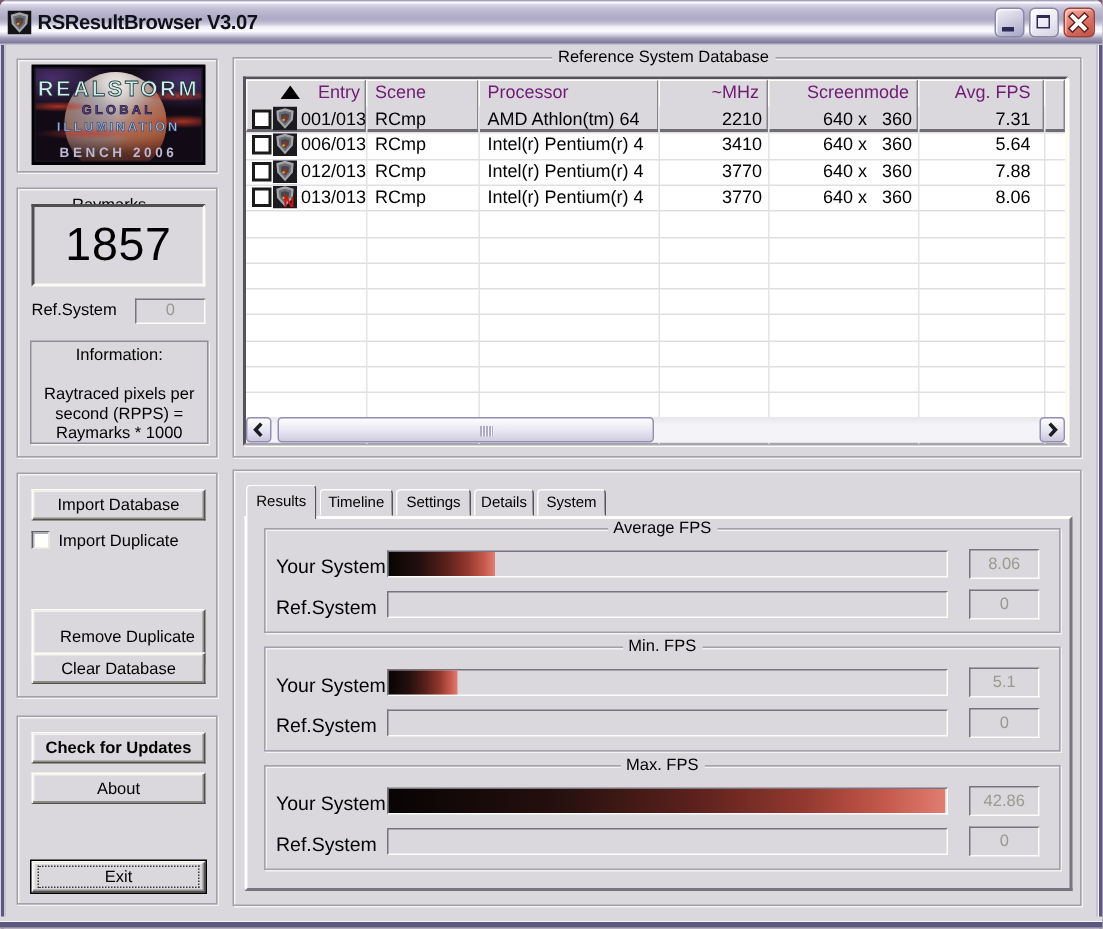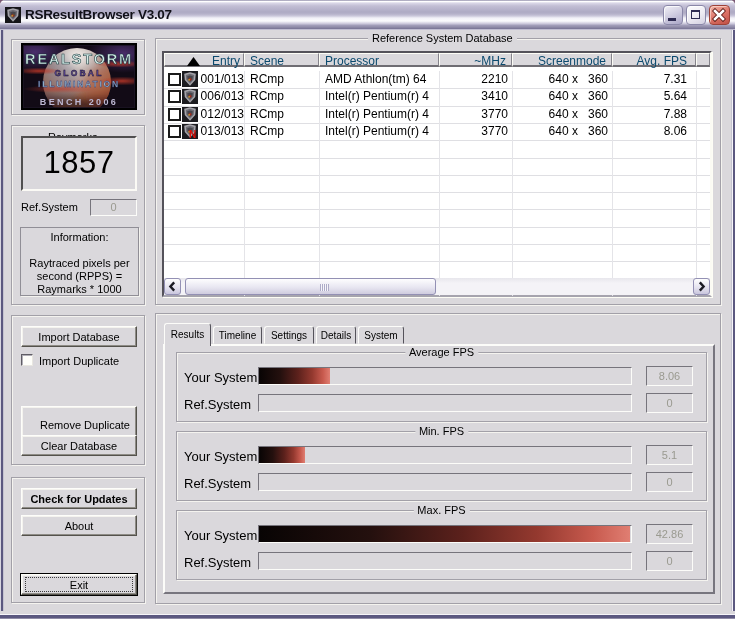--- a/index.html
+++ b/index.html
@@ -16,21 +16,21 @@
 #bclose{left:709px;width:21px;background:linear-gradient(155deg,#f2b4a8 0%,#dd7569 50%,#bf4f45 100%);border-color:#9e4238;box-shadow:inset 1px 1px 0 rgba(255,230,220,.6);}
 #bmin i{position:absolute;left:4px;top:12px;width:8px;height:3px;background:#2e2b52;}
 #bmax i{position:absolute;left:4px;top:4px;width:9px;height:9px;border:1px solid #2e2b52;border-top-width:2px;box-sizing:border-box;}
 .grp{border:1px solid #a2a0a8;box-shadow:inset 1px 1px 0 #f4f3ef, 1px 1px 0 #f4f3ef;box-sizing:border-box;}
 .cap{position:absolute;top:-7px;background:#dad8dc;padding:0 4px;font-size:11px;color:#000;line-height:13px;white-space:nowrap;}
 .btn{background:#dad8dc;border:1px solid;border-color:#fdfdfa #54524c #54524c #fdfdfa;box-shadow:inset -1px -1px 0 #8e8c86, inset 1px 1px 0 #f4f3ee;font-size:11px;color:#000;text-align:center;box-sizing:border-box;}
 .ed{background:#dad8dc;border:1px solid;border-color:#76747c #fcfcf9 #fcfcf9 #76747c;box-sizing:border-box;}
 .sunk2{border:2px solid;border-color:#504f50 #fbfaf5 #fbfaf5 #504f50;box-sizing:border-box;background:#dad8dc;}
 .vtxt{color:#9a9a90;font-size:11px;text-align:center;}
 #lv{left:162px;top:51px;width:550px;height:246px;background:#fff;border:2px solid;border-color:#54525a #fbfbf4 #a6a4ae #54525a;box-shadow:1px 1px 0 #fdfdf5;box-sizing:border-box;}
-.hc{position:absolute;top:0;height:14px;background:#dad8dc;border-top:1px solid #fdfdf6;border-left:1px solid #fdfdf6;border-right:1px solid #85838b;border-bottom:2px solid #6f6d73;box-sizing:border-box;font-size:12px;color:#0c4a6e;line-height:15px;}
+.hc{position:absolute;top:0;height:35px;background:#dad8dc;border-top:1px solid #fdfdf6;border-left:1px solid #fdfdf6;border-right:1px solid #85838b;border-bottom:2px solid #6f6d73;box-sizing:border-box;font-size:12px;color:#701a75;line-height:15px;}
 .rowl{position:absolute;height:1px;background:#dfdfe3;}
 .coll{position:absolute;top:18px;width:1px;background:#e4e4e8;}
 .lrow{position:absolute;left:0;width:546px;height:17px;font-size:12px;color:#000;}
 .lrow div{position:absolute;line-height:17px;white-space:pre;}
 .cbx{position:absolute;top:2px;left:5px;width:13px;height:13px;background:#fff;border:2px solid #1a1a1a;box-sizing:border-box;}
 .ric{position:absolute;left:18px;top:0;width:16px;height:16px;}
 #hsb{position:absolute;left:0px;bottom:0px;width:546px;height:17px;background:linear-gradient(#e7e6ec,#f4f3f7 30%,#f4f3f7);}
 .sbtn{position:absolute;top:0;width:17px;height:17px;border-radius:3px;border:1px solid #9390b4;background:linear-gradient(#fefefe,#e3e1ee 60%,#c9c6dd);box-sizing:border-box;color:#262450;font-size:12px;font-weight:bold;text-align:center;line-height:14px;}
 #thumb{position:absolute;left:21px;top:0;width:251px;height:17px;border-radius:3px;border:1px solid #9390b4;background:linear-gradient(#fdfdfe,#e8e6f1 55%,#cfccdf);box-sizing:border-box;}
 #grip{position:absolute;left:134px;top:5px;width:9px;height:7px;background:repeating-linear-gradient(90deg,#aeabc8 0 1px,#f6f6fa 1px 2px);}

